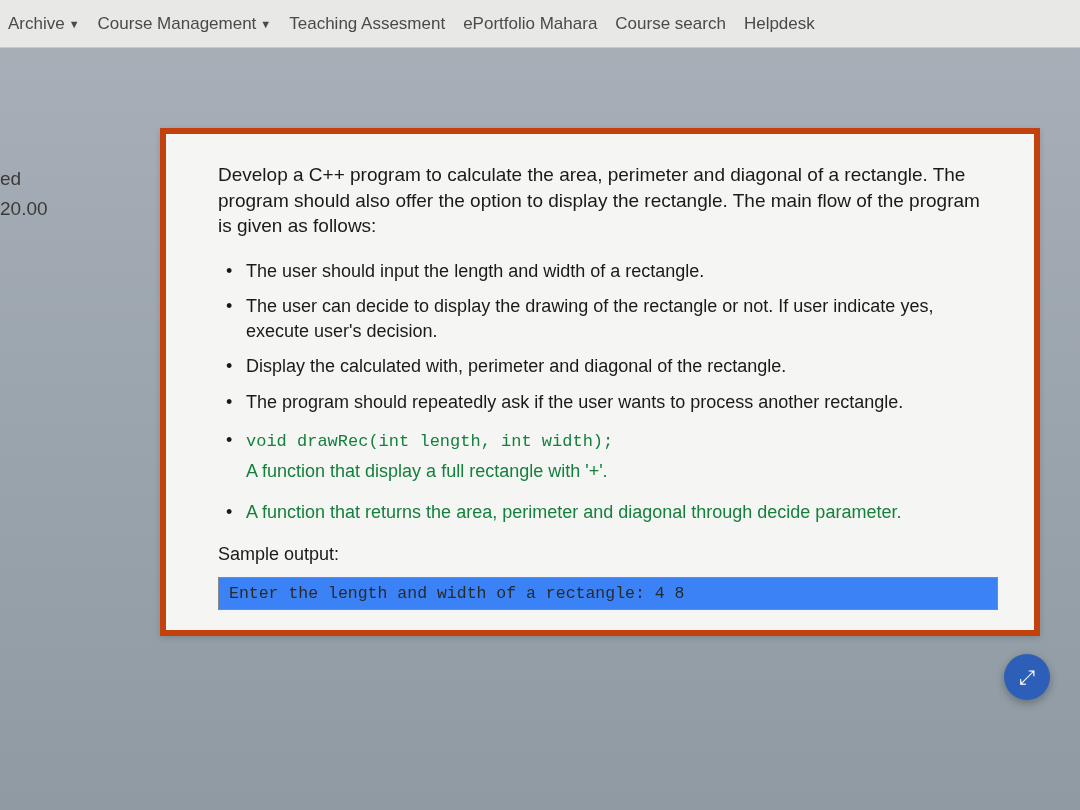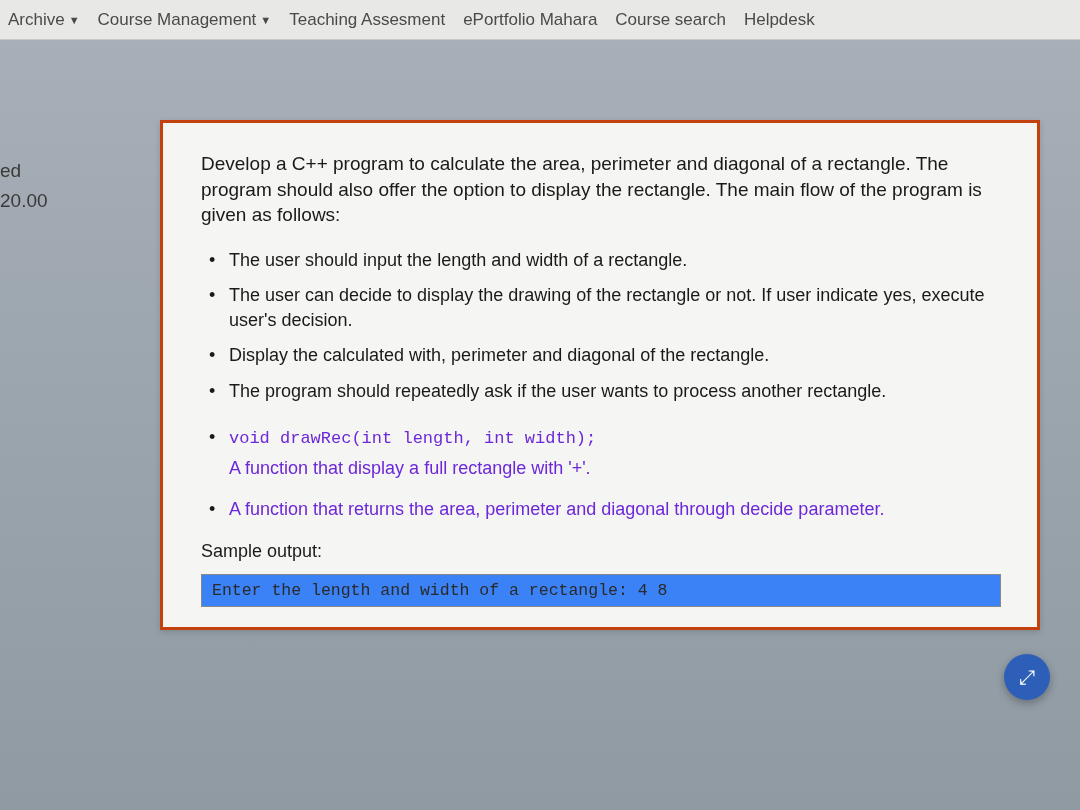--- a/index.html
+++ b/index.html
@@ -10,21 +10,21 @@
     body {
       font-family: Arial, Helvetica, sans-serif;
       background: linear-gradient(180deg, #a8b0b8 0%, #8f9aa3 100%);
       width: 1080px;
       height: 810px;
       overflow: hidden;
       position: relative;
     }
     .navbar {
       background: #e8e8e6;
-      height: 40px;
+      height: 48px;
       display: flex;
       align-items: center;
       padding: 0 8px;
       gap: 18px;
       font-size: 17px;
       color: #4a4a48;
       border-bottom: 1px solid #c8c8c6;
     }
     .nav-item {
       display: flex;
@@ -47,34 +47,34 @@
       color: #3a3a38;
     }
     .sidebar-line {
       margin-bottom: 8px;
     }
     .content-panel {
       margin-left: 10px;
       margin-top: 40px;
       width: 880px;
       background: #f5f5f3;
-      border: 3px solid #c2410c;
-      padding: 28px 36px 20px 38px;
+      border: 6px solid #c2410c;
+      padding: 28px 36px 20px 52px;
       box-shadow: 0 2px 6px rgba(0,0,0,0.15);
     }
     .intro {
       font-size: 19px;
       line-height: 1.35;
       color: #1a1a18;
       margin-bottom: 20px;
       font-weight: 500;
     }
     ul.bullets {
       list-style: none;
-      margin-bottom: 20px;
+      margin-bottom: 12px;
     }
     ul.bullets li {
       position: relative;
       padding-left: 28px;
       font-size: 18px;
       line-height: 1.4;
       color: #1a1a18;
       margin-bottom: 10px;
     }
     ul.bullets li::before {
@@ -93,21 +93,21 @@
     }
     ul.func-list {
       list-style: none;
       margin-bottom: 18px;
     }
     ul.func-list li {
       position: relative;
       padding-left: 28px;
       font-size: 18px;
       line-height: 1.5;
-      color: #6d28d9;
+      color: #15803d;
       margin-bottom: 14px;
     }
     ul.func-list li::before {
       content: "•";
       position: absolute;
       left: 8px;
       top: 0;
       font-size: 18px;
       color: #1a1a18;
     }

